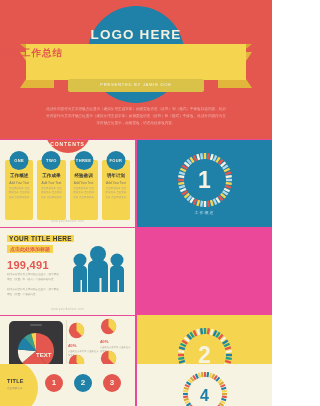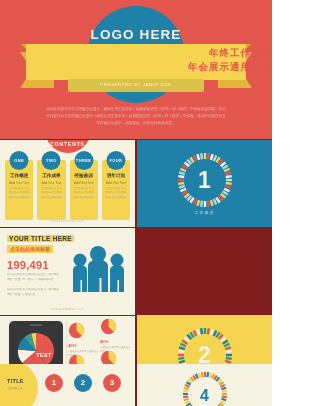--- a/index.html
+++ b/index.html
@@ -2,21 +2,21 @@
 <html><head>
 <meta charset="utf-8">
 <style>
   html,body{margin:0;padding:0;}
   body{
     width:272px;height:406px;overflow:hidden;
     background:#ffffff;
     font-family:"Liberation Sans","DejaVu Sans",sans-serif;
     -webkit-font-smoothing:antialiased;
   }
-  .deck{position:relative;width:272px;height:406px;background:#7f1d1d;}
+  .deck{position:relative;width:272px;height:406px;background:#ec4899;}
 
   
   .hero{position:absolute;left:0;top:0;width:272px;height:139px;background:#e3574f;overflow:hidden;}
   .hero-circle{
     position:absolute;left:50%;top:6px;transform:translateX(-50%);
     width:97px;height:97px;border-radius:50%;background:#1f80a8;
   }
   .hero-logo{
     position:absolute;left:0;right:0;top:27px;text-align:center;
     color:#f3f0e0;font-size:13.5px;font-weight:bold;letter-spacing:1.1px;
@@ -24,21 +24,21 @@
   .ribbon-tail{position:absolute;top:52px;width:34px;height:36px;background:#e2b63a;}
   .ribbon-tail.l{left:20px;clip-path:polygon(0 0,100% 0,100% 100%,0 100%,12px 50%);}
   .ribbon-tail.r{right:20px;clip-path:polygon(0 0,100% 0,calc(100% - 12px) 50%,100% 100%,0 100%);}
   .ribbon{
     position:absolute;left:26px;right:26px;top:44px;height:36px;background:#f5d44f;
   }
   .ribbon-fold{position:absolute;top:44px;width:10px;height:8px;background:#d9a92f;}
   .ribbon-fold.l{left:20px;clip-path:polygon(0 0,100% 0,100% 100%);}
   .ribbon-fold.r{right:20px;clip-path:polygon(0 0,100% 0,0 100%);}
   .ribbon-line1,.ribbon-line2{
-    position:absolute;left:0;right:0;text-align:right;color:#e3574f;
+    position:absolute;left:0;right:0;text-align:left;color:#e3574f;
     font-weight:bold;letter-spacing:1px;
   }
   .ribbon-line1{top:47px;font-size:9.5px;}
   .ribbon-line2{top:61px;font-size:9.5px;}
   .ribbon-band{
     position:absolute;left:68px;right:68px;top:79px;height:13px;background:#d9c247;border-radius:2px;
   }
   .presented{
     position:absolute;left:0;right:0;top:82px;text-align:center;
     font-size:4.2px;letter-spacing:.7px;color:#f7f3e3;
@@ -130,21 +130,20 @@
   <div class="hero">
     <div class="hero-circle"></div>
     <div class="hero-logo">LOGO HERE</div>
 
     <div class="ribbon-tail l"></div>
     <div class="ribbon-tail r"></div>
     <div class="ribbon-fold l"></div>
     <div class="ribbon-fold r"></div>
     <div class="ribbon"></div>
     <div class="ribbon-line1">年终工作总结</div>
-    <div class="ribbon-line2">年会展示通用模板</div>
     <div class="ribbon-band"></div>
     <div class="presented">PRESENTED BY JAMIE DOE</div>
     <div class="hero-body">此部分内容作为文字排版占位显示（建议使用主题字体）如需更改请在（设置）和（格式）中修改标题内容。此部分内容作为文字排版占位显示（建议使用主题字体）如需更改请在（设置）和（格式）中修改。此部分内容作为文字排版占位显示，如需更改，请在此处修改内容。</div>
   </div>
 
   <div class="grid">
 
     <div class="tile col-l r1 t-contents">
       <div class="contents-badge">CONTENTS</div>
       <div class="cards">

